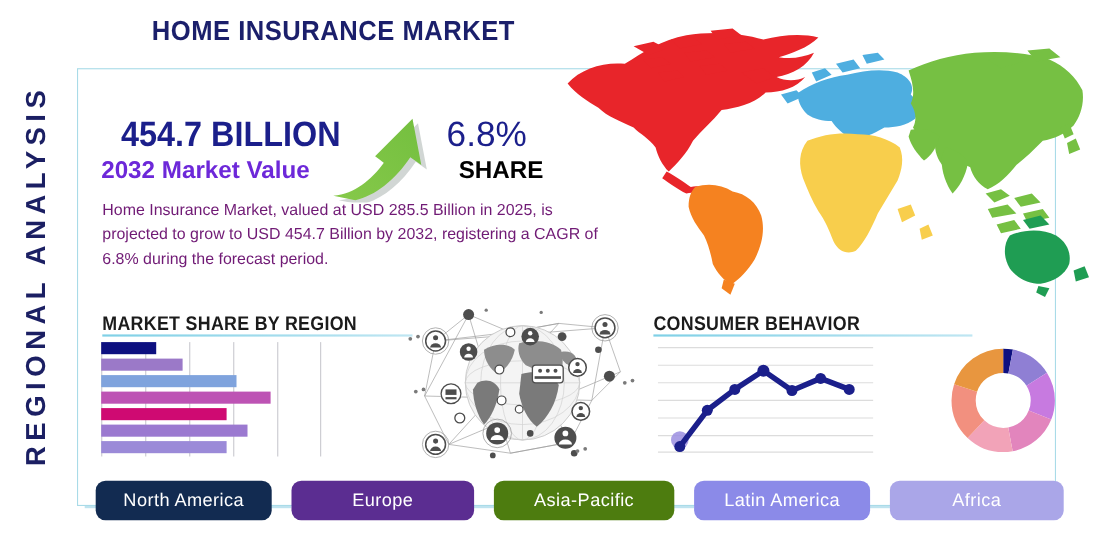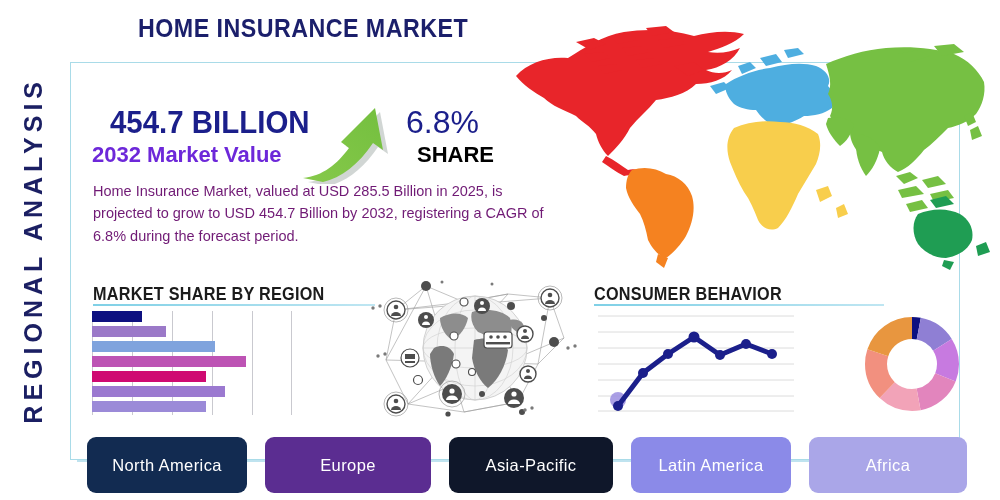--- a/index.html
+++ b/index.html
@@ -161,21 +161,21 @@
 
   
   .region-bar {
     position: absolute;
     left: 77px; top: 437px;
     width: 900px; height: 48px;
   }
   .region-btn {
     position: absolute;
     top: 0;
-    height: 56px;
+    height: 36px;
     border-radius: 9px;
     display: flex; align-items: center; justify-content: center;
     color: #ffffff;
     font-size: 16.5px;
     letter-spacing: 0.4px;
     white-space: nowrap;
     cursor: pointer;
   }
   .btn-link {
     position: absolute;
@@ -467,21 +467,21 @@
   <div class="btn-link" style="left:352px; width:20px;"></div>
   <div class="btn-link" style="left:534px; width:20px;"></div>
   <div class="btn-link" style="left:712px; width:20px;"></div>
 
   <div class="region-btn" style="left:10px;  width:160px; background:#122b51;">
     <span>North America</span>
   </div>
   <div class="region-btn" style="left:188px; width:166px; background:#5b2d91;">
     <span>Europe</span>
   </div>
-  <div class="region-btn" style="left:372px; width:164px; background:#0f172a;">
+  <div class="region-btn" style="left:372px; width:164px; background:#4d7c0f;">
     <span>Asia-Pacific</span>
   </div>
   <div class="region-btn" style="left:554px; width:160px; background:#8b8ae8;">
     <span>Latin America</span>
   </div>
   <div class="region-btn" style="left:732px; width:158px; background:#aaa6e8;">
     <span>Africa</span>
   </div>
 </div>
 

